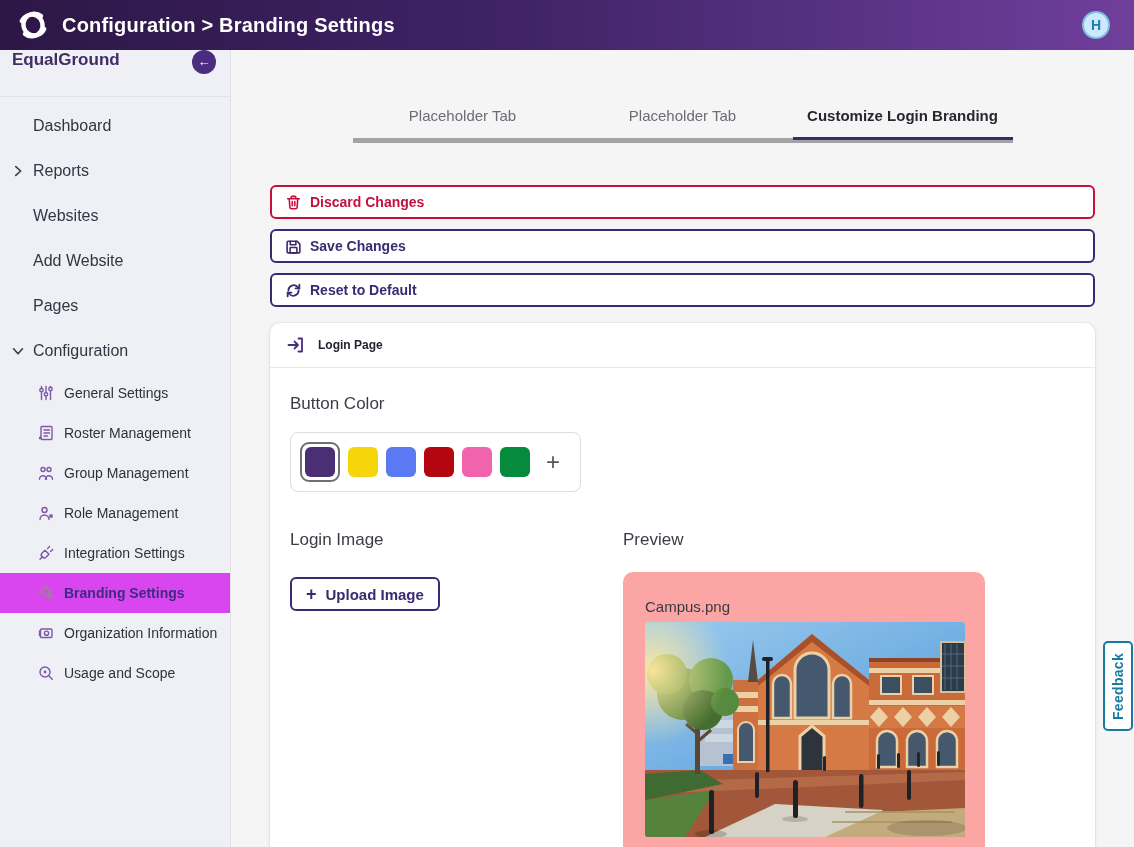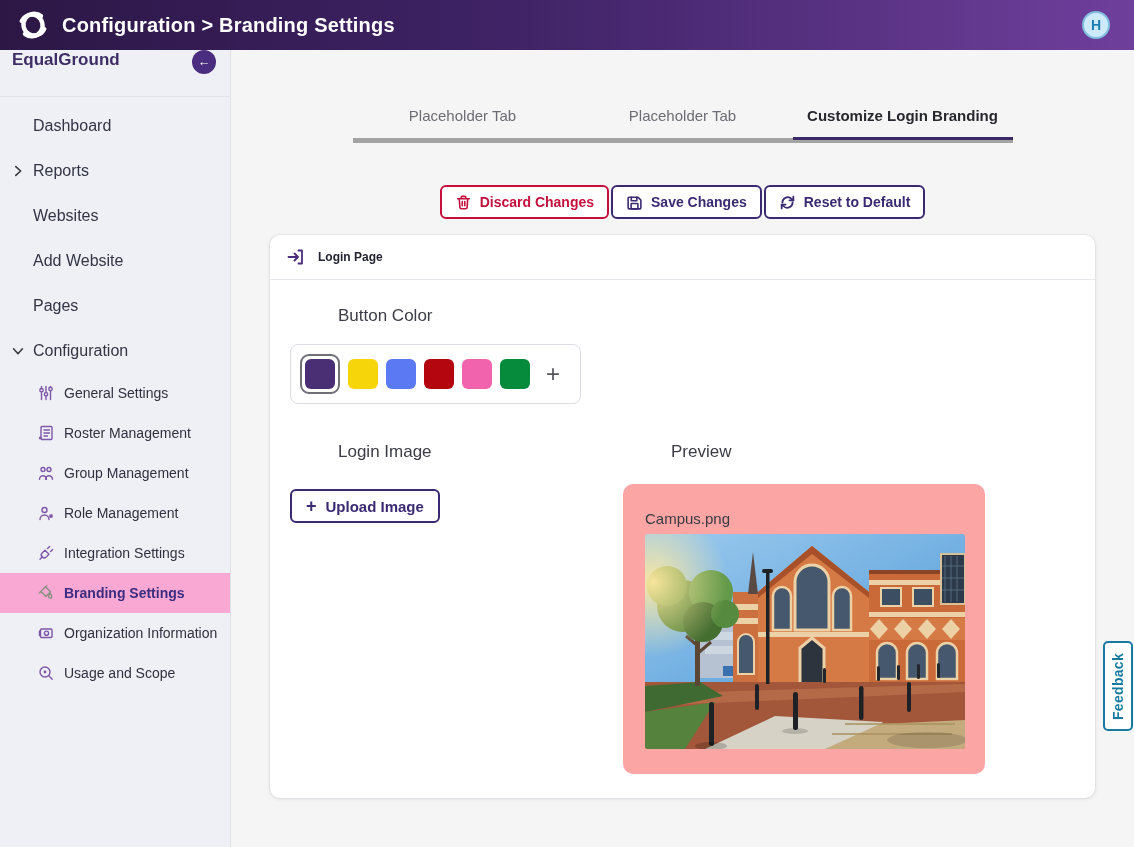--- a/index.html
+++ b/index.html
@@ -26,41 +26,41 @@
   .org-name{font-size:17px;font-weight:bold;color:#3f2d66;}
   .collapse-btn{width:24px;height:24px;border-radius:50%;background:#4b2d7f;border:none;
     color:#fff;font-size:13px;line-height:22px;text-align:center;cursor:pointer;padding:0;}
   .nav{padding-top:6px;}
   .nav-item{height:45px;display:flex;align-items:center;padding-left:33px;
     font-size:16px;color:#333544;cursor:pointer;position:relative;}
   .nav-item .chev{position:absolute;left:10px;top:50%;transform:translateY(-50%);display:flex;}
   .sub-item{height:40px;display:flex;align-items:center;gap:9px;padding-left:37px;
     font-size:14px;color:#30313f;cursor:pointer;}
   .sub-item .si{display:flex;flex:0 0 auto;}
-  .sub-item.active{background:#f9a8d4;font-weight:bold;color:#3c2c80;}
+  .sub-item.active{background:#d946ef;font-weight:bold;color:#3c2c80;}
 
   
   .tabs{width:660px;margin:43px auto 4px;display:flex;border-bottom:5px solid #a3a3a3;}
   .tab{flex:1;text-align:center;padding:14px 0 13px;font-size:15px;color:#6c6c74;cursor:pointer;
     border-bottom:3px solid transparent;margin-bottom:-2px;}
   .tab.active{color:#27272e;font-weight:bold;border-bottom-color:#3b2a66;}
 
   
-  .actions{display:flex;justify-content:center;gap:2px;padding:0 39px;margin-top:42px;}
+  .actions{display:flex;justify-content:flex-start;gap:10px;padding:0 39px;margin-top:42px;flex-direction:column;}
   .btn{display:inline-flex;align-items:center;gap:8px;height:34px;padding:0 13px;background:#fff;
     border:2px solid #3b2a72;border-radius:6px;color:#3b2a72;font-size:14px;font-weight:bold;cursor:pointer;}
   .btn.danger{border-color:#c50f3c;color:#c50f3c;}
 
   
   .card{margin:16px 39px 0;background:#fff;border-radius:10px;height:563px;
     box-shadow:0 1px 4px rgba(40,40,60,.10),0 0 0 1px rgba(40,40,60,.04);}
   .card-head{display:flex;align-items:center;gap:12px;padding:12px 16px;border-bottom:1px solid #e8e8ec;}
   .card-title{font-size:12px;font-weight:bold;color:#232330;}
   .card-body{padding:26px 20px 0;}
-  .section-label{font-size:17px;color:#3c3c46;margin-left:48px;}
+  .section-label{font-size:17px;color:#3c3c46;}
 
   .swatch-box{display:inline-flex;align-items:center;gap:8px;margin-top:18px;
     padding:9px 12px 9px 9px;border:1px solid #dcdce2;border-radius:8px;background:#fff;}
   .swatch{width:30px;height:30px;border-radius:6px;display:block;cursor:pointer;}
   .swatch-ring{border:2px solid #6f6f76;border-radius:9px;padding:3px;display:flex;}
   .swatch-add{width:30px;height:30px;border:none;background:none;color:#55555c;font-size:24px;
     line-height:26px;cursor:pointer;padding:0;}
 
   .cols{display:flex;margin-top:38px;}
   .col-left{width:333px;flex:0 0 auto;}

